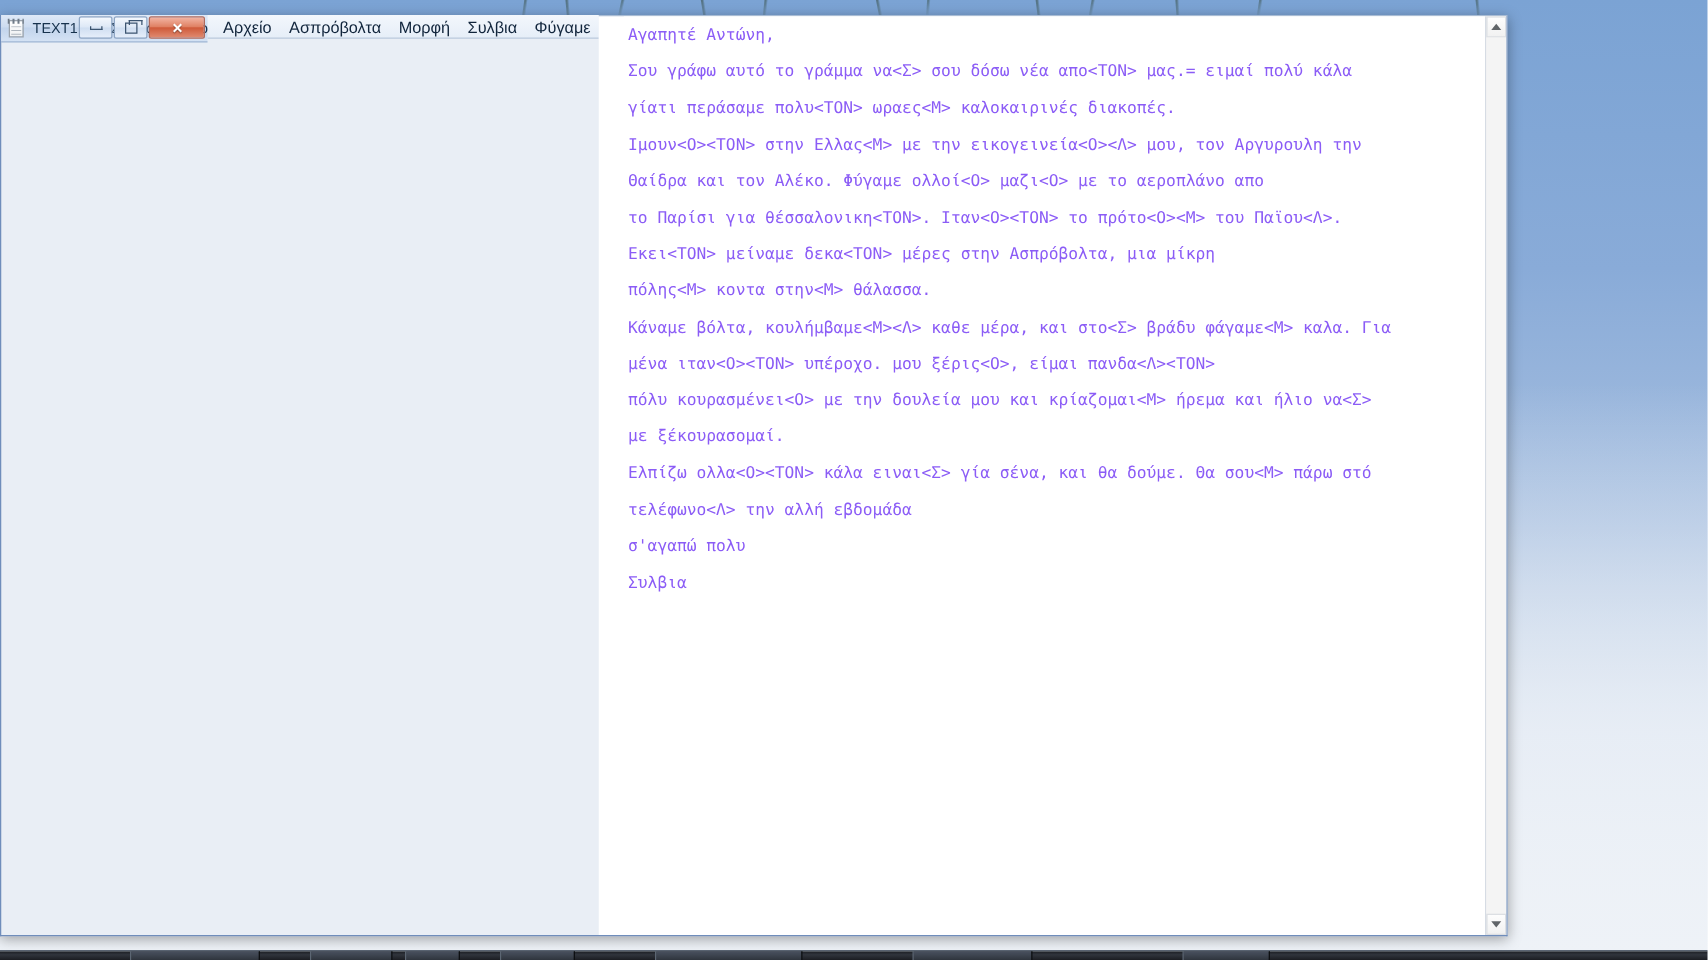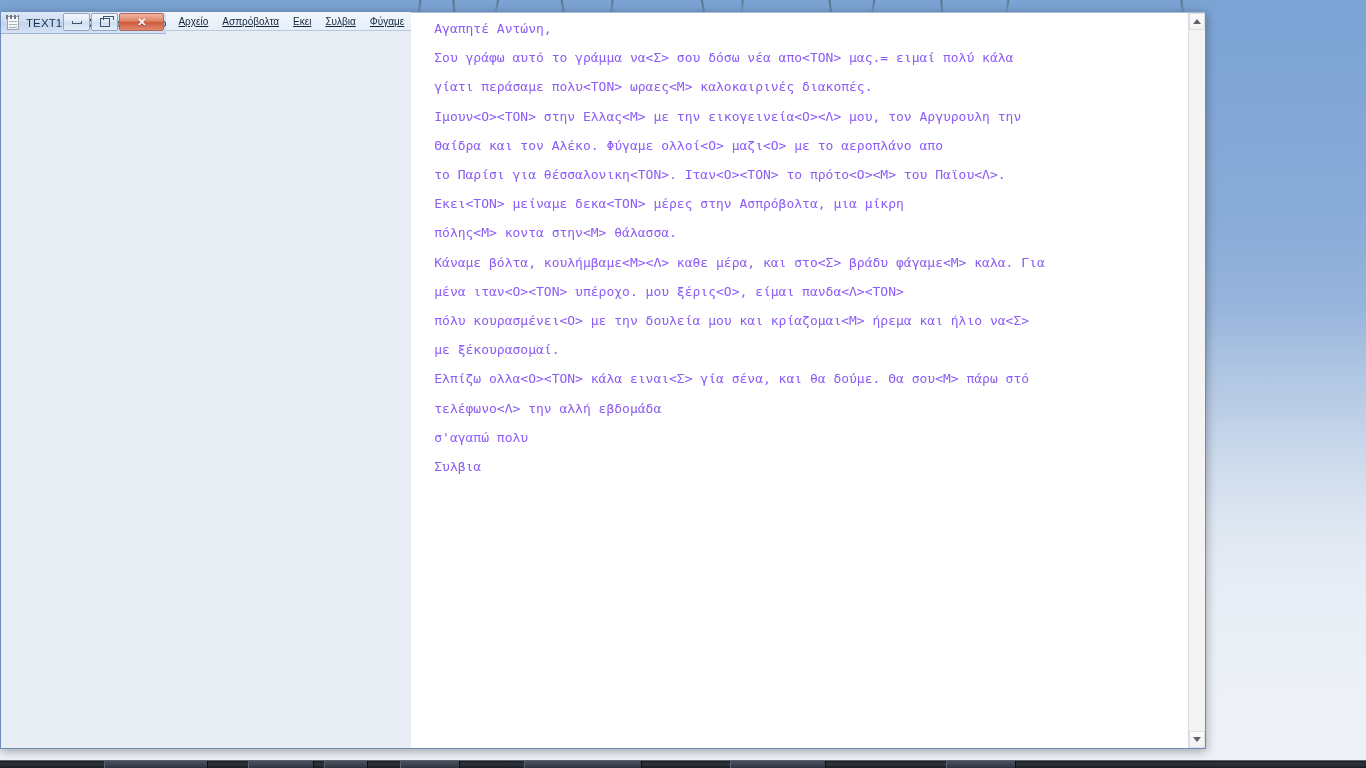--- a/index.html
+++ b/index.html
@@ -152,26 +152,25 @@
   
   #menubar {
     height: 19px;
     background: linear-gradient(180deg, #f3f7fc 0%, #e6eef8 100%);
     border-bottom: 1px solid #b9c9dd;
     display: flex;
     align-items: center;
     padding-left: 5px;
   }
   .menu-item {
-    font-size: 10px;
+    font-size: 13px;
     color: #11253c;
     padding: 1px 7px;
     white-space: nowrap;
     cursor: default;
-    text-decoration: underline;
   }
 
   
   #editor-wrap {
     flex: 1;
     display: flex;
     background: #ffffff;
     border-top: 1px solid #a9bcd4;
     overflow: hidden;
     position: relative;
@@ -274,21 +273,21 @@
       </div>
       <div class="cap-btn close">
         <span>✕</span>
       </div>
     </div>
   </div>
 
   <div id="menubar">
     <div class="menu-item">Αρχείο</div>
     <div class="menu-item">Ασπρόβολτα</div>
-    <div class="menu-item">Εκει</div>
+    <div class="menu-item">Μορφή</div>
     <div class="menu-item">Συλβια</div>
     <div class="menu-item">Φύγαμε</div>
   </div>
 
   <div id="editor-wrap">
     <div id="text-area" placeholder="">Αγαπητέ Αντώνη,
 Σου γράφω αυτό το γράμμα να&lt;Σ&gt; σου δόσω νέα απο&lt;ΤΟΝ&gt; μας.= ειμαί πολύ κάλα
 γίατι περάσαμε πολυ&lt;ΤΟΝ&gt; ωραες&lt;Μ&gt; καλοκαιρινές διακοπές.
 Ιμουν&lt;Ο&gt;&lt;ΤΟΝ&gt; στην Ελλας&lt;Μ&gt; με την εικογεινεία&lt;Ο&gt;&lt;Λ&gt; μου, τον Αργυρουλη την
 Θαίδρα και τον Αλέκο. Φύγαμε ολλοί&lt;Ο&gt; μαζι&lt;Ο&gt; με το αεροπλάνο απο

